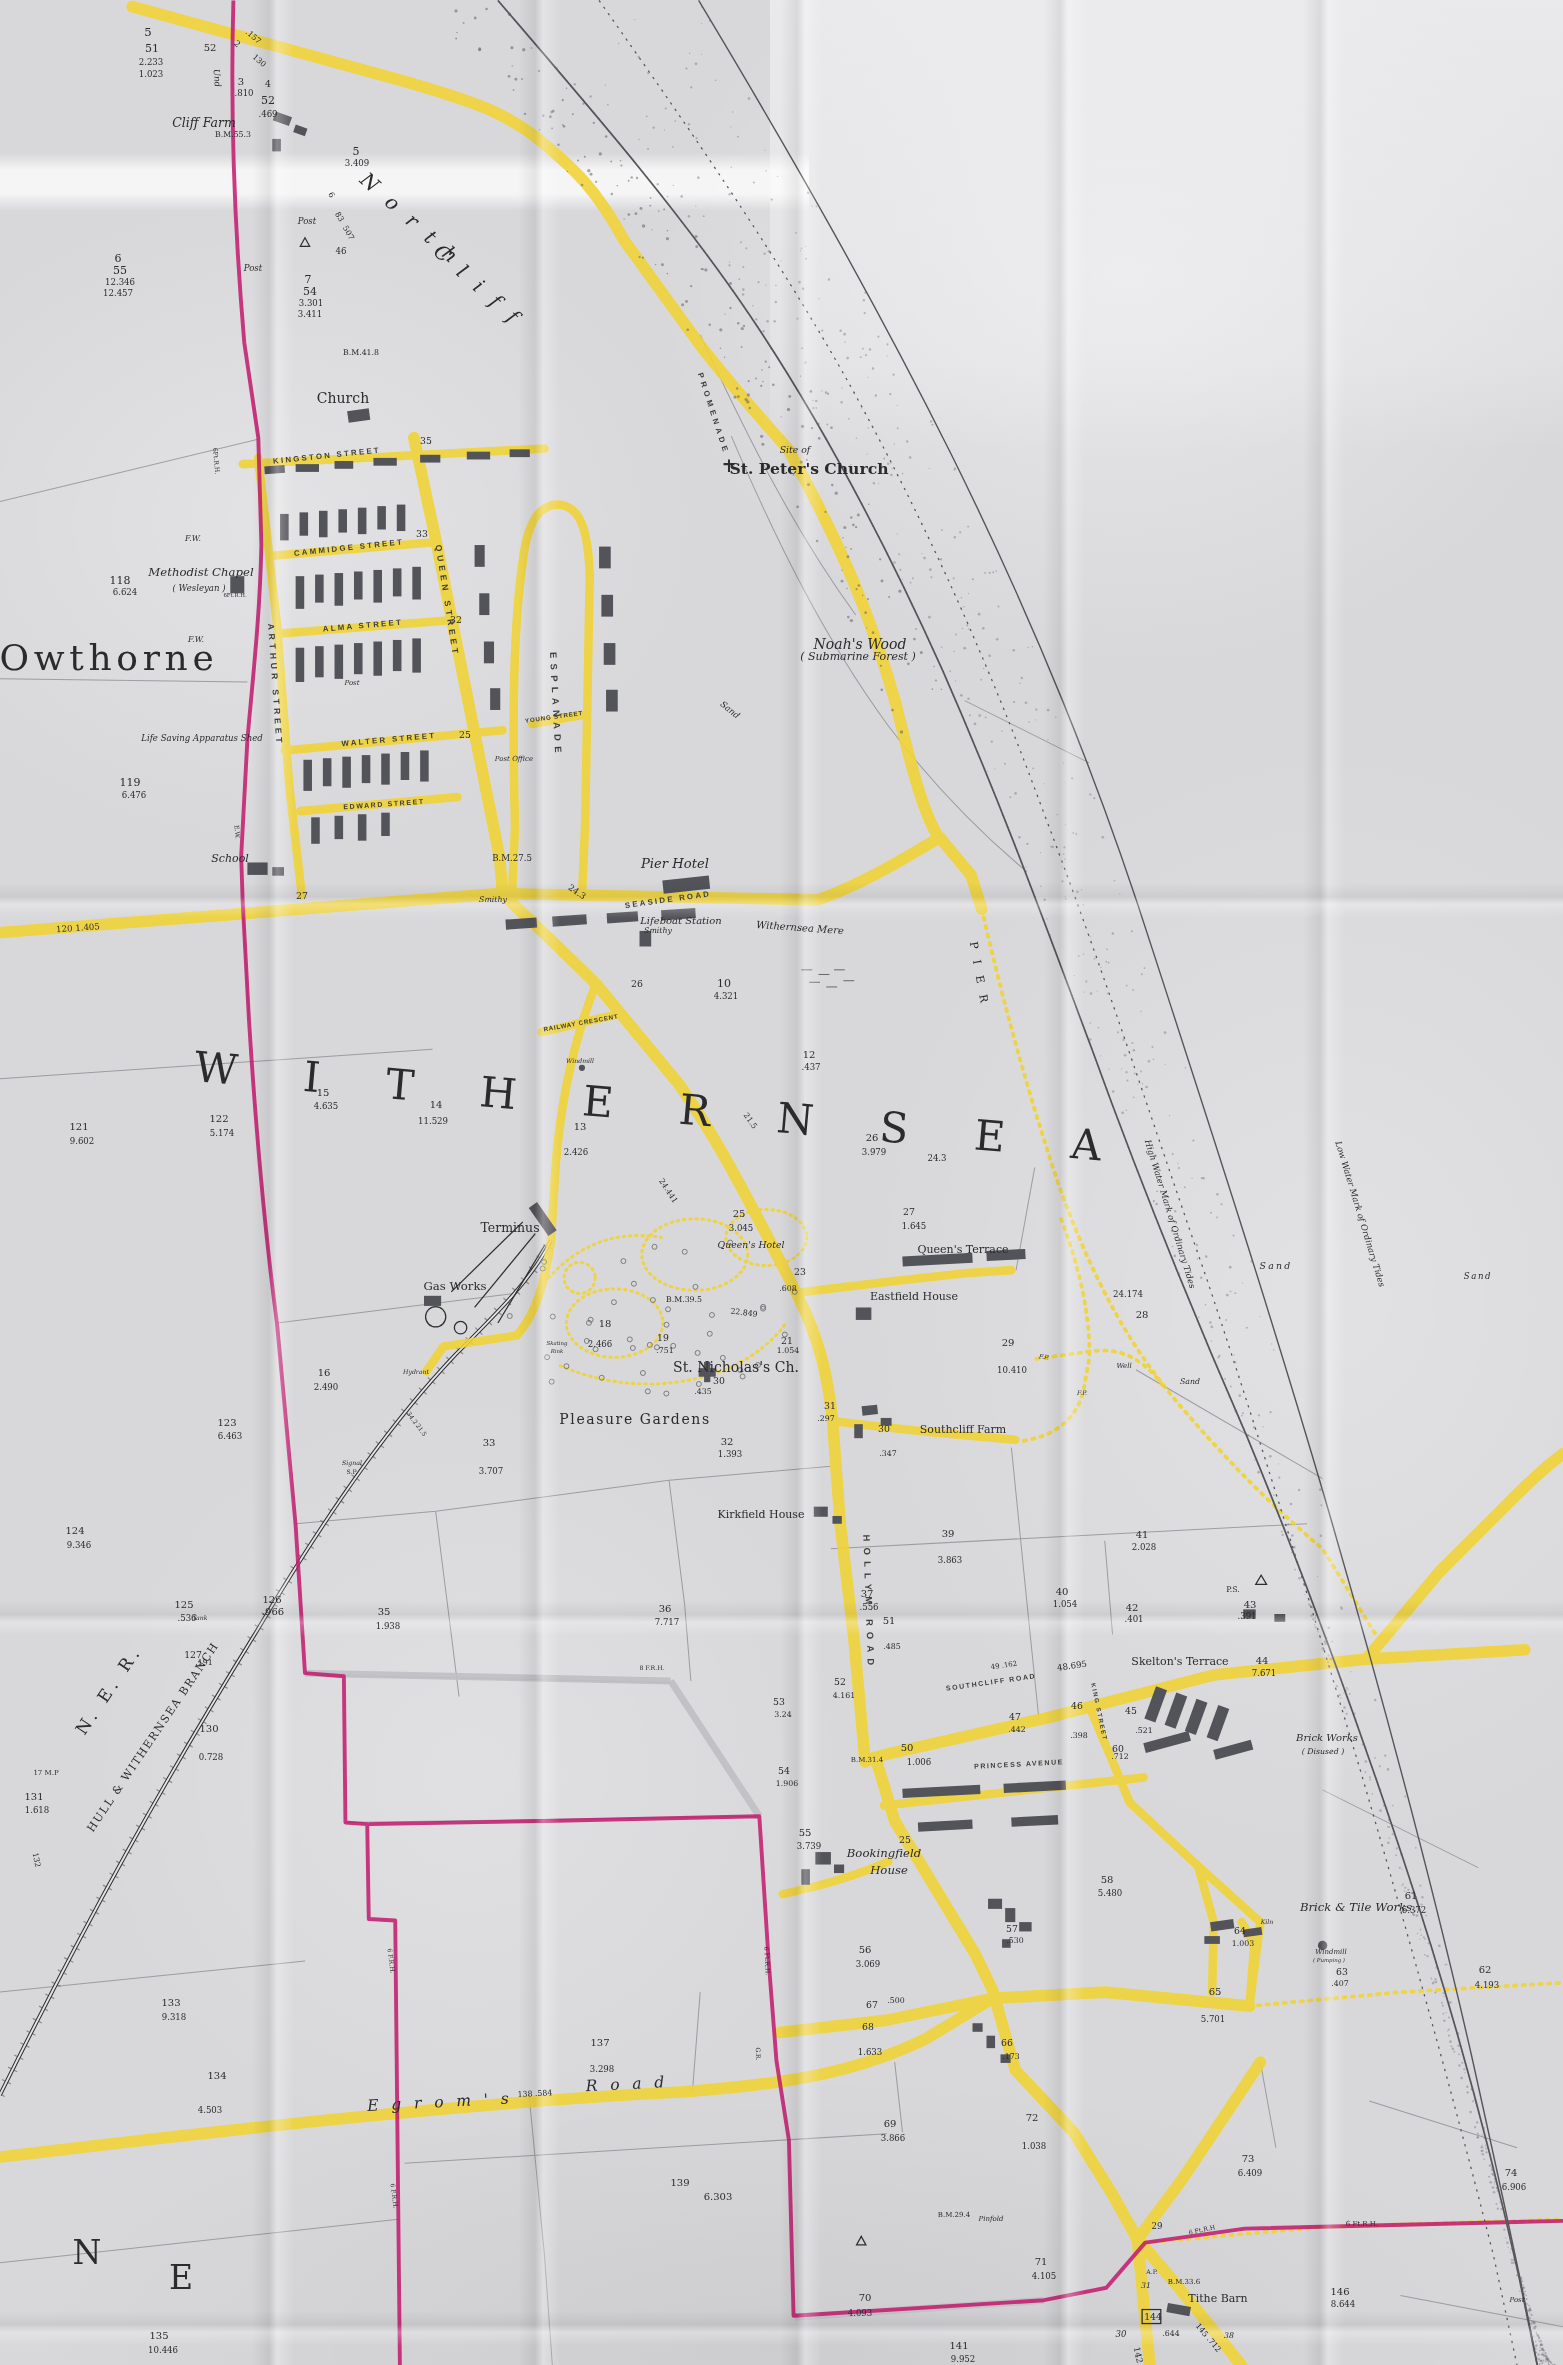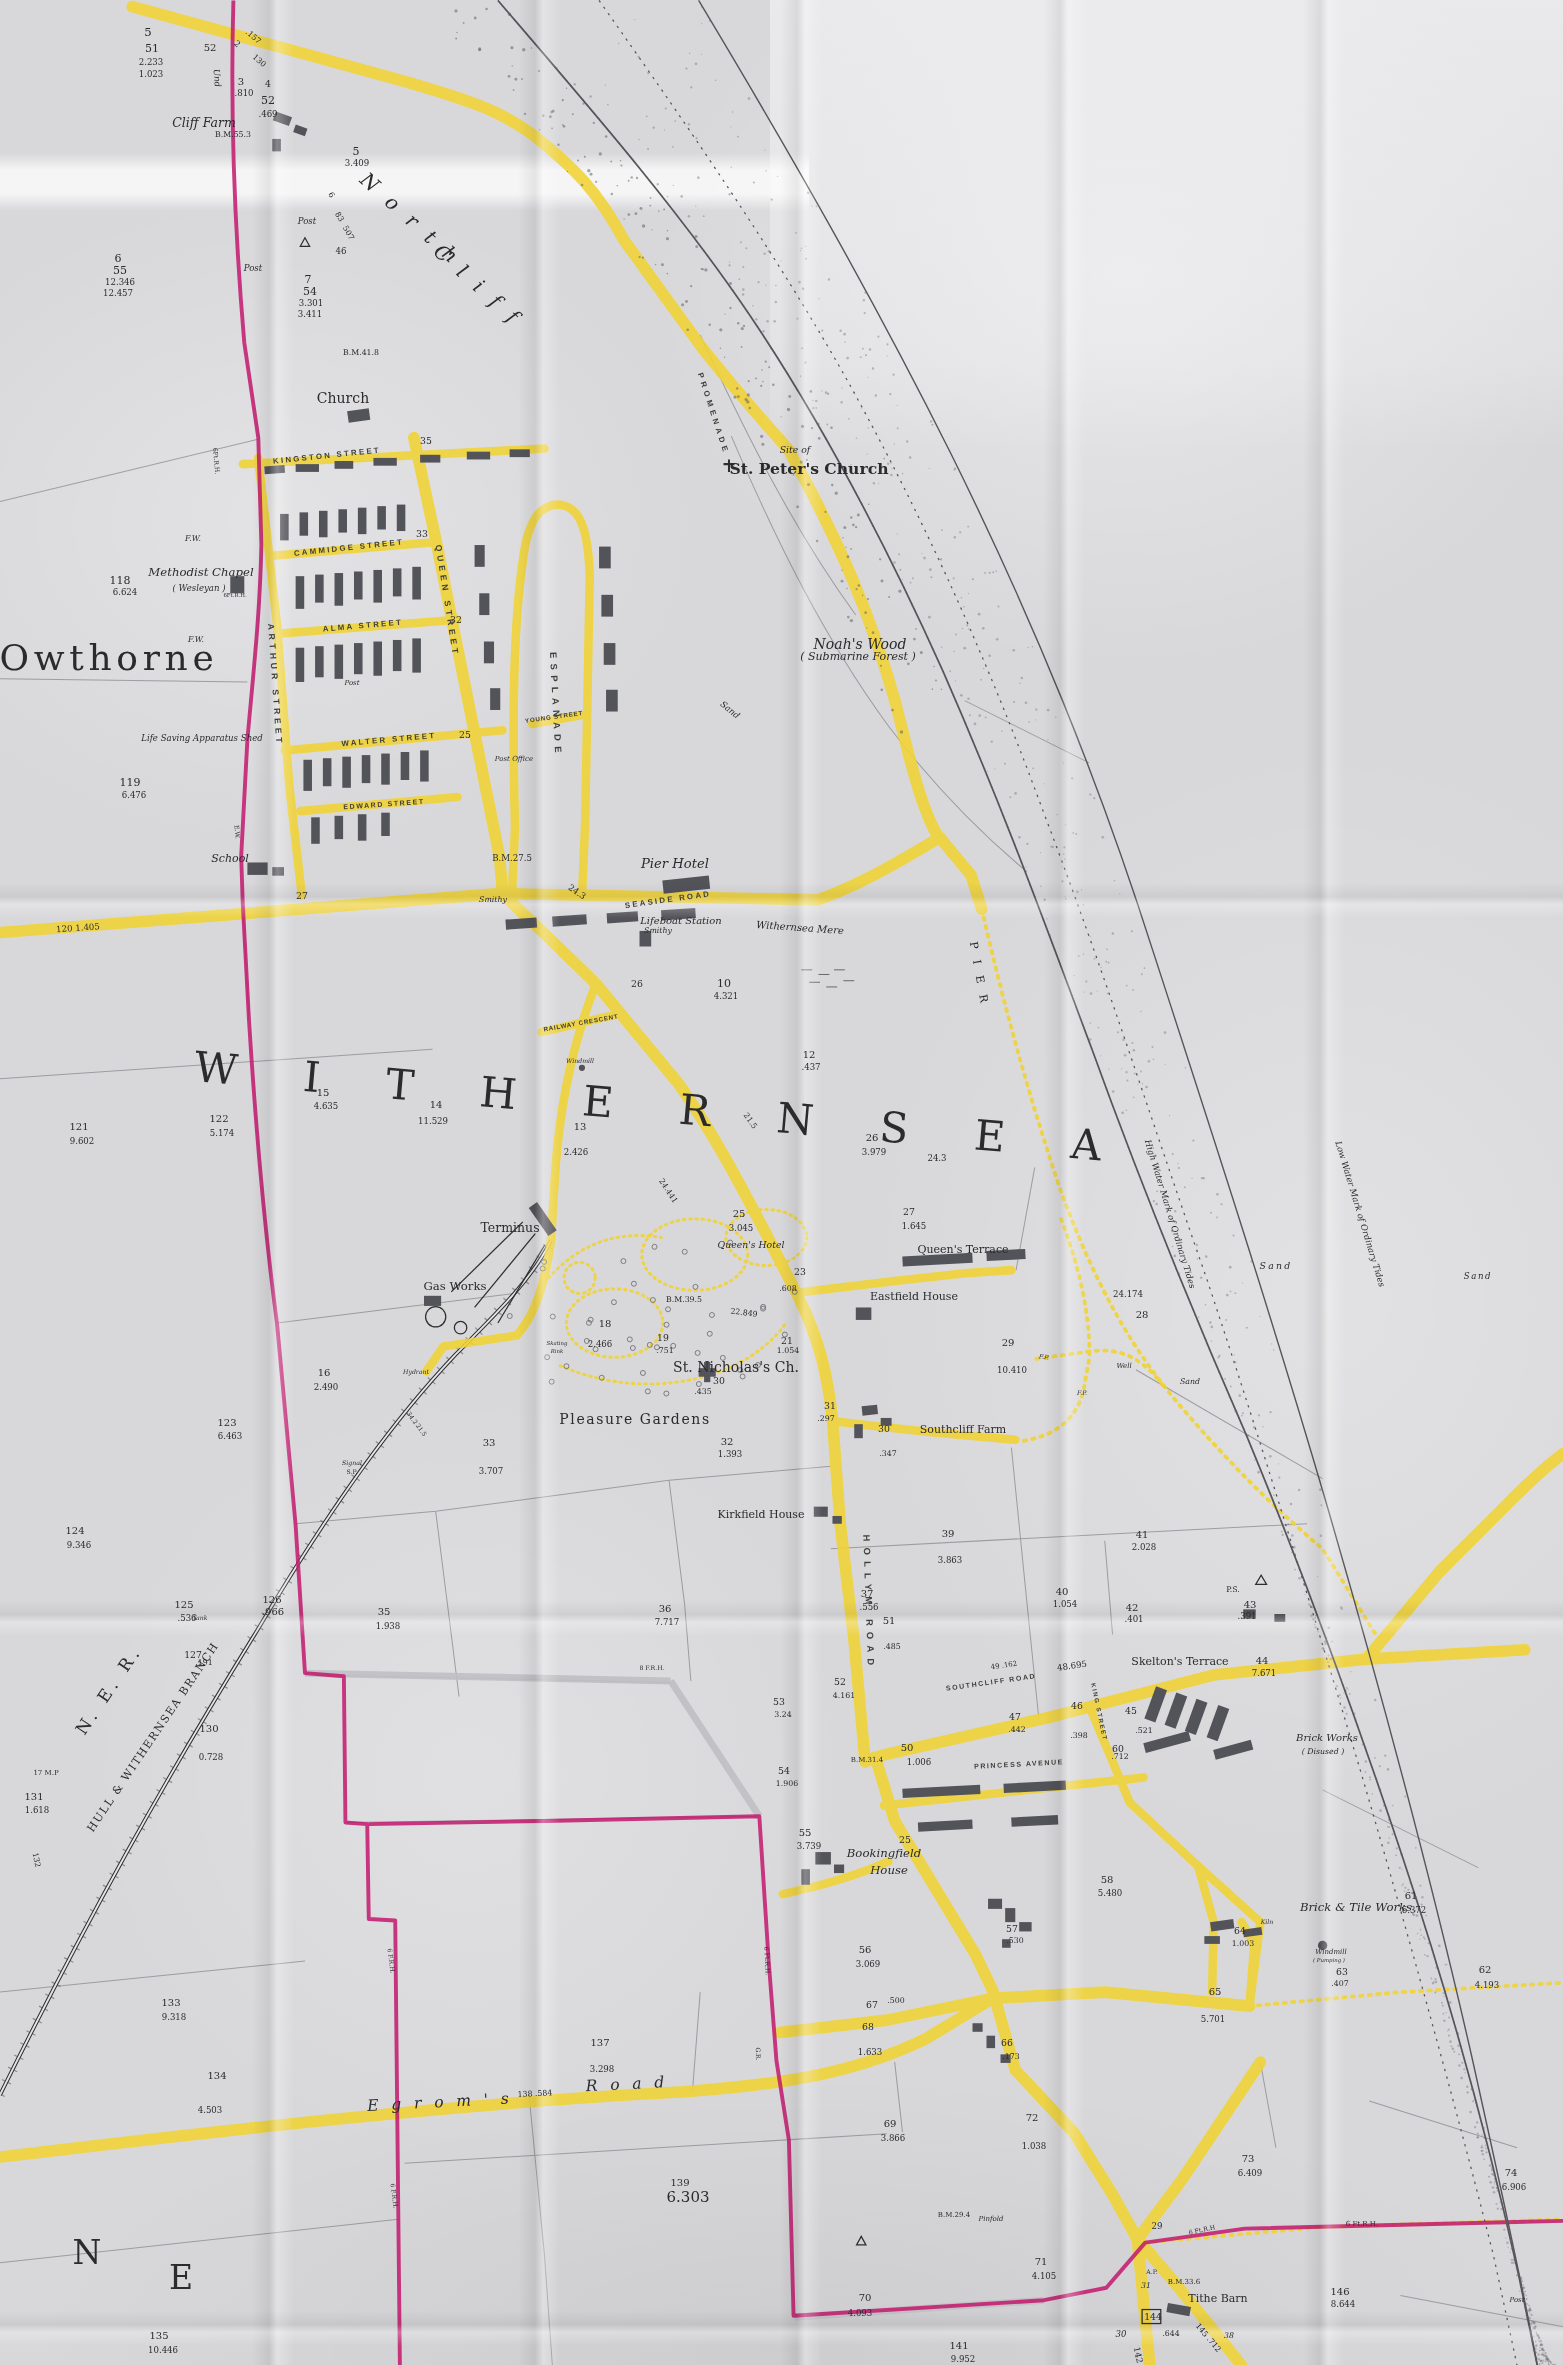--- a/index.html
+++ b/index.html
@@ -1386,21 +1386,21 @@
       <span class="lb" style="left: 171px; top: 2003px; font-size: 10px;">133</span>
       <span class="lb" style="left: 174px; top: 2017px; font-size: 8.6px;">9.318</span>
       <span class="lb" style="left: 217px; top: 2076px; font-size: 10px;">134</span>
       <span class="lb" style="left: 210px; top: 2110px; font-size: 8.6px;">4.503</span>
       <span class="lb" style="left: 600px; top: 2043px; font-size: 10px;">137</span>
       <span class="lb" style="left: 602px; top: 2069px; font-size: 8.6px;">3.298</span>
       <span class="lb i" style="left: 440px; top: 2103px; font-size: 15.6px; letter-spacing: 3.9px; --r: -3deg;">E g r o m ' s</span>
       <span class="lb i" style="left: 627px; top: 2085px; font-size: 15.6px; letter-spacing: 3.9px; --r: -3deg;">R o a d</span>
       <span class="lb" style="left: 535px; top: 2094px; font-size: 7.8px; --r: -3deg;">138 .584</span>
       <span class="lb" style="left: 680px; top: 2183px; font-size: 10px;">139</span>
-      <span class="lb" style="left: 684px; top: 2197px; font-size: 15px; padding-left: 8px;">6.303</span>
+      <span class="lb" style="left: 714px; top: 2197px; font-size: 10px; padding-left: 8px;">6.303</span>
       <span class="lb" style="left: 159px; top: 2336px; font-size: 10px;">135</span>
       <span class="lb" style="left: 163px; top: 2350px; font-size: 8.6px;">10.446</span>
       <span class="lb" style="left: 87px; top: 2252px; font-size: 33px;">N</span>
       <span class="lb" style="left: 181px; top: 2277px; font-size: 33px;">E</span>
       <span class="lb" style="left: 652px; top: 1668px; font-size: 6.2px;">8 F.R.H.</span>
       <span class="lb" style="left: 391px; top: 1961px; font-size: 6.2px; --r: 83deg;">6 F.R.H.</span>
       <span class="lb" style="left: 394px; top: 2196px; font-size: 6.2px; --r: 83deg;">6 F.R.H.</span>
       <span class="lb" style="left: 948px; top: 1534px; font-size: 10px;">39</span>
       <span class="lb" style="left: 950px; top: 1560px; font-size: 8.6px;">3.863</span>
       <span class="lb" style="left: 1142px; top: 1535px; font-size: 10px;">41</span>

